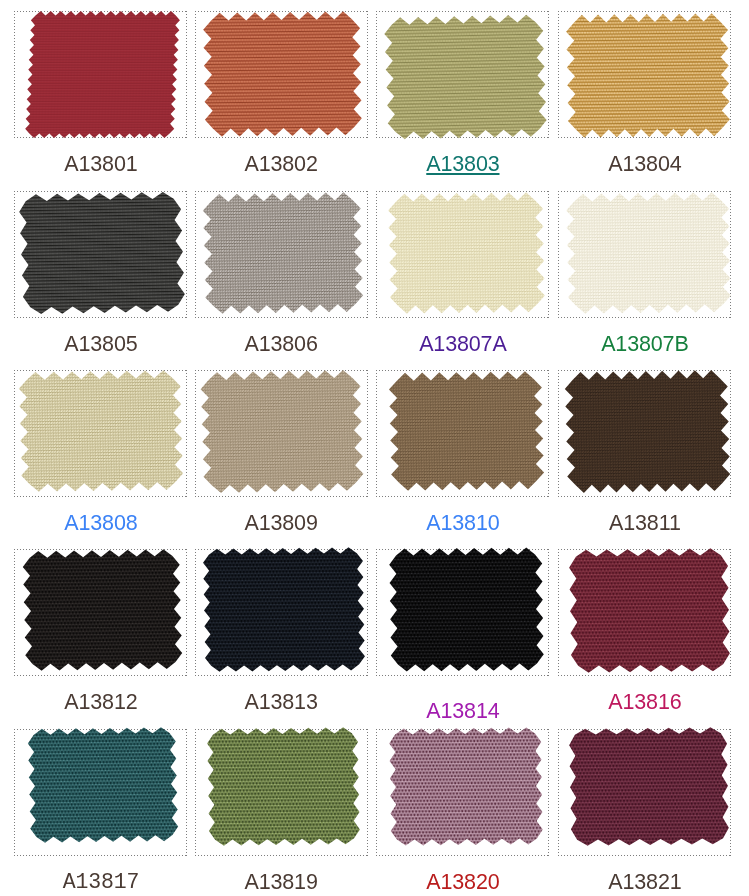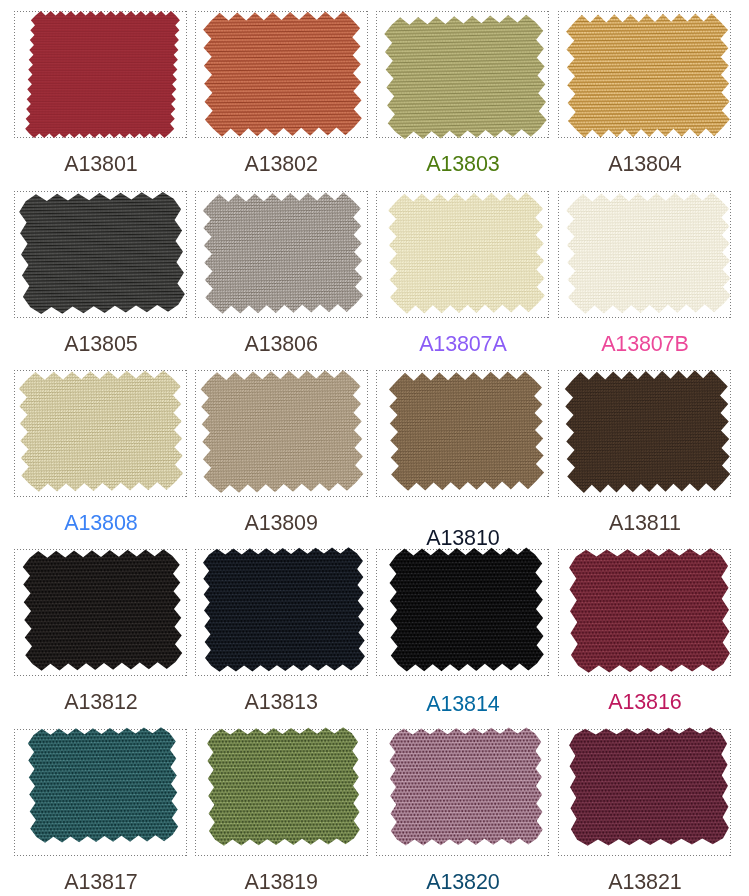--- a/index.html
+++ b/index.html
@@ -79,21 +79,21 @@
               <ellipse cx="4.05" cy="2.1" rx="1.25" ry="0.9" fill="#c4c089" opacity="0.85"></ellipse>
               <ellipse cx="0" cy="5.3" rx="1.25" ry="0.9" fill="#c4c089" opacity="0.85"></ellipse>
               <ellipse cx="2.7" cy="5.3" rx="1.25" ry="0.9" fill="#c4c089" opacity="0.85"></ellipse>
               <ellipse cx="5.4" cy="5.3" rx="1.25" ry="0.9" fill="#c4c089" opacity="0.85"></ellipse>
             </pattern>
           </defs>
           <g transform="translate(14,14) translate(79.5,61) rotate(-1.2) skewX(1) translate(-79.5,-61)">
             <path d="M7.50,7.50L16.50,0.00L25.50,7.50L34.50,0.00L43.50,7.50L52.50,0.00L61.50,7.50L70.50,0.00L79.50,7.50L88.50,0.00L97.50,7.50L106.50,0.00L115.50,7.50L124.50,0.00L133.50,7.50L142.50,0.00L151.50,7.50L151.50,7.50L159.00,16.42L151.50,25.33L159.00,34.25L151.50,43.17L159.00,52.08L151.50,61.00L159.00,69.92L151.50,78.83L159.00,87.75L151.50,96.67L159.00,105.58L151.50,114.50L151.50,114.50L142.50,122.00L133.50,114.50L124.50,122.00L115.50,114.50L106.50,122.00L97.50,114.50L88.50,122.00L79.50,114.50L70.50,122.00L61.50,114.50L52.50,122.00L43.50,114.50L34.50,122.00L25.50,114.50L16.50,122.00L7.50,114.50L7.50,114.50L0.00,105.58L7.50,96.67L0.00,87.75L7.50,78.83L0.00,69.92L7.50,61.00L0.00,52.08L7.50,43.17L0.00,34.25L7.50,25.33L0.00,16.42L7.50,7.50Z" fill="url(#tex2)"></path>
           </g>
         </svg></div>
-      <div class="label" style="top: 141px; width: 173.2px; color: #4d7c0f;">A13803</div>
+      <div class="label" style="top: 141px; width: 173.2px; color: #0f766e; text-decoration: underline;">A13803</div>
     </div>
     <div class="cell" style="left: 558.3px; top: 11.3px; width: 173.2px;">
       <div class="box" style="width: 173.2px; height: 127px; background-image: repeating-linear-gradient(to right, rgb(125, 125, 125) 0px, rgb(125, 125, 125) 1px, transparent 1px, transparent 3px), repeating-linear-gradient(rgb(125, 125, 125) 0px, rgb(125, 125, 125) 1px, transparent 1px, transparent 3px), repeating-linear-gradient(to right, rgb(125, 125, 125) 0px, rgb(125, 125, 125) 1px, transparent 1px, transparent 3px), repeating-linear-gradient(rgb(125, 125, 125) 0px, rgb(125, 125, 125) 1px, transparent 1px, transparent 3px);"></div>
       <div class="swatch-holder" style="left: -5.5px; top: -11.5px;"><svg width="190" height="151" viewBox="0 0 190 151">
           <defs>
             <pattern id="tex3" patternUnits="userSpaceOnUse" width="5.4" height="6.4">
               <rect x="0" y="0" width="5.4" height="6.4" fill="#c59441"></rect>
               <rect x="0" y="0" width="5.4" height="1" fill="#a8782c" opacity="0.8"></rect>
               <rect x="0" y="3.2" width="5.4" height="1" fill="#a8782c" opacity="0.8"></rect>
               <ellipse cx="1.35" cy="2.1" rx="1.25" ry="0.9" fill="#f0d09a" opacity="0.85"></ellipse>
@@ -151,38 +151,38 @@
               <rect x="0" y="0" width="5.2" height="2.9" fill="#e7dfb8"></rect>
               <rect x="0" y="0" width="5.2" height="0.8" fill="#c0b68a" opacity="0.5"></rect>
               <path d="M-0.3,2.8 L1.4,1.2 M2.3,2.8 L4.0,1.2 M4.9,2.8 L6.6,1.2" stroke="#fbf8e0" stroke-width="1.3" stroke-linecap="round" opacity="0.85" fill="none"></path>
               <path d="M1.7,2.9 L2.0,1.1 M4.3,2.9 L4.6,1.1" stroke="#c0b68a" stroke-width="0.8" opacity="0.5" fill="none"></path>
             </pattern>
           </defs>
           <g transform="translate(14,14) translate(77.5,60) rotate(-0.6) skewX(0.6) translate(-77.5,-60)">
             <path d="M8.00,8.00L16.69,0.00L25.38,8.00L34.06,0.00L42.75,8.00L51.44,0.00L60.13,8.00L68.81,0.00L77.50,8.00L86.19,0.00L94.88,8.00L103.56,0.00L112.25,8.00L120.94,0.00L129.63,8.00L138.31,0.00L147.00,8.00L147.00,8.00L155.00,16.67L147.00,25.33L155.00,34.00L147.00,42.67L155.00,51.33L147.00,60.00L155.00,68.67L147.00,77.33L155.00,86.00L147.00,94.67L155.00,103.33L147.00,112.00L147.00,112.00L138.31,120.00L129.63,112.00L120.94,120.00L112.25,112.00L103.56,120.00L94.88,112.00L86.19,120.00L77.50,112.00L68.81,120.00L60.13,112.00L51.44,120.00L42.75,112.00L34.06,120.00L25.38,112.00L16.69,120.00L8.00,112.00L8.00,112.00L0.00,103.33L8.00,94.67L0.00,86.00L8.00,77.33L0.00,68.67L8.00,60.00L0.00,51.33L8.00,42.67L0.00,34.00L8.00,25.33L0.00,16.67L8.00,8.00Z" fill="url(#tex6)"></path>
           </g>
         </svg></div>
-      <div class="label" style="top: 141px; width: 173.2px; color: #8b5cf6;">A13807A</div>
+      <div class="label" style="top: 141px; width: 173.2px; color: #4c1d95;">A13807A</div>
     </div>
     <div class="cell" style="left: 558.3px; top: 190.6px; width: 173.2px;">
       <div class="box" style="width: 173.2px; height: 127px; background-image: repeating-linear-gradient(to right, rgb(125, 125, 125) 0px, rgb(125, 125, 125) 1px, transparent 1px, transparent 3px), repeating-linear-gradient(rgb(125, 125, 125) 0px, rgb(125, 125, 125) 1px, transparent 1px, transparent 3px), repeating-linear-gradient(to right, rgb(125, 125, 125) 0px, rgb(125, 125, 125) 1px, transparent 1px, transparent 3px), repeating-linear-gradient(rgb(125, 125, 125) 0px, rgb(125, 125, 125) 1px, transparent 1px, transparent 3px);"></div>
       <div class="swatch-holder" style="left: -5.5px; top: -12px;"><svg width="191" height="148" viewBox="0 0 191 148">
           <defs>
             <pattern id="tex7" patternUnits="userSpaceOnUse" width="5.2" height="2.9">
               <rect x="0" y="0" width="5.2" height="2.9" fill="#f1ecd9"></rect>
               <rect x="0" y="0" width="5.2" height="0.8" fill="#cfc9b1" opacity="0.5"></rect>
               <path d="M-0.3,2.8 L1.4,1.2 M2.3,2.8 L4.0,1.2 M4.9,2.8 L6.6,1.2" stroke="#fffef5" stroke-width="1.3" stroke-linecap="round" opacity="0.85" fill="none"></path>
               <path d="M1.7,2.9 L2.0,1.1 M4.3,2.9 L4.6,1.1" stroke="#cfc9b1" stroke-width="0.8" opacity="0.5" fill="none"></path>
             </pattern>
           </defs>
           <g transform="translate(14,14) translate(81.5,60) rotate(-0.6) skewX(0.6) translate(-81.5,-60)">
             <path d="M8.00,8.00L17.19,0.00L26.38,8.00L35.56,0.00L44.75,8.00L53.94,0.00L63.13,8.00L72.31,0.00L81.50,8.00L90.69,0.00L99.88,8.00L109.06,0.00L118.25,8.00L127.44,0.00L136.63,8.00L145.81,0.00L155.00,8.00L155.00,8.00L163.00,16.67L155.00,25.33L163.00,34.00L155.00,42.67L163.00,51.33L155.00,60.00L163.00,68.67L155.00,77.33L163.00,86.00L155.00,94.67L163.00,103.33L155.00,112.00L155.00,112.00L145.81,120.00L136.63,112.00L127.44,120.00L118.25,112.00L109.06,120.00L99.88,112.00L90.69,120.00L81.50,112.00L72.31,120.00L63.13,112.00L53.94,120.00L44.75,112.00L35.56,120.00L26.38,112.00L17.19,120.00L8.00,112.00L8.00,112.00L0.00,103.33L8.00,94.67L0.00,86.00L8.00,77.33L0.00,68.67L8.00,60.00L0.00,51.33L8.00,42.67L0.00,34.00L8.00,25.33L0.00,16.67L8.00,8.00Z" fill="url(#tex7)"></path>
           </g>
         </svg></div>
-      <div class="label" style="top: 141px; width: 173.2px; color: #ec4899;">A13807B</div>
+      <div class="label" style="top: 141px; width: 173.2px; color: #15803d;">A13807B</div>
     </div>
     <div class="cell" style="left: 14.3px; top: 369.9px; width: 173.2px;">
       <div class="box" style="width: 173.2px; height: 127px; background-image: repeating-linear-gradient(to right, rgb(125, 125, 125) 0px, rgb(125, 125, 125) 1px, transparent 1px, transparent 3px), repeating-linear-gradient(rgb(125, 125, 125) 0px, rgb(125, 125, 125) 1px, transparent 1px, transparent 3px), repeating-linear-gradient(to right, rgb(125, 125, 125) 0px, rgb(125, 125, 125) 1px, transparent 1px, transparent 3px), repeating-linear-gradient(rgb(125, 125, 125) 0px, rgb(125, 125, 125) 1px, transparent 1px, transparent 3px);"></div>
       <div class="swatch-holder" style="left: -8px; top: -13px;"><svg width="190" height="148" viewBox="0 0 190 148">
           <defs>
             <pattern id="tex8" patternUnits="userSpaceOnUse" width="5.2" height="2.9">
               <rect x="0" y="0" width="5.2" height="2.9" fill="#cfc599"></rect>
               <rect x="0" y="0" width="5.2" height="0.8" fill="#948a5c" opacity="0.5"></rect>
               <path d="M-0.3,2.8 L1.4,1.2 M2.3,2.8 L4.0,1.2 M4.9,2.8 L6.6,1.2" stroke="#f6f1d6" stroke-width="1.3" stroke-linecap="round" opacity="0.85" fill="none"></path>
               <path d="M1.7,2.9 L2.0,1.1 M4.3,2.9 L4.6,1.1" stroke="#948a5c" stroke-width="0.8" opacity="0.5" fill="none"></path>
@@ -219,21 +219,21 @@
               <rect x="0" y="0" width="5.2" height="2.9" fill="#7b6348"></rect>
               <rect x="0" y="0" width="5.2" height="0.8" fill="#4c3822" opacity="0.5"></rect>
               <path d="M-0.3,2.8 L1.4,1.2 M2.3,2.8 L4.0,1.2 M4.9,2.8 L6.6,1.2" stroke="#a08666" stroke-width="1.3" stroke-linecap="round" opacity="0.85" fill="none"></path>
               <path d="M1.7,2.9 L2.0,1.1 M4.3,2.9 L4.6,1.1" stroke="#4c3822" stroke-width="0.8" opacity="0.5" fill="none"></path>
             </pattern>
           </defs>
           <g transform="translate(14,14) translate(76.5,59) rotate(-0.8) skewX(0.7) translate(-76.5,-59)">
             <path d="M8.00,8.00L16.56,0.00L25.13,8.00L33.69,0.00L42.25,8.00L50.81,0.00L59.38,8.00L67.94,0.00L76.50,8.00L85.06,0.00L93.63,8.00L102.19,0.00L110.75,8.00L119.31,0.00L127.88,8.00L136.44,0.00L145.00,8.00L145.00,8.00L153.00,16.50L145.00,25.00L153.00,33.50L145.00,42.00L153.00,50.50L145.00,59.00L153.00,67.50L145.00,76.00L153.00,84.50L145.00,93.00L153.00,101.50L145.00,110.00L145.00,110.00L136.44,118.00L127.88,110.00L119.31,118.00L110.75,110.00L102.19,118.00L93.63,110.00L85.06,118.00L76.50,110.00L67.94,118.00L59.38,110.00L50.81,118.00L42.25,110.00L33.69,118.00L25.13,110.00L16.56,118.00L8.00,110.00L8.00,110.00L0.00,101.50L8.00,93.00L0.00,84.50L8.00,76.00L0.00,67.50L8.00,59.00L0.00,50.50L8.00,42.00L0.00,33.50L8.00,25.00L0.00,16.50L8.00,8.00Z" fill="url(#tex10)"></path>
           </g>
         </svg></div>
-      <div class="label" style="top: 156px; width: 173.2px; color: #0f172a;">A13810</div>
+      <div class="label" style="top: 141px; width: 173.2px; color: #3b82f6;">A13810</div>
     </div>
     <div class="cell" style="left: 558.3px; top: 369.9px; width: 173.2px;">
       <div class="box" style="width: 173.2px; height: 127px; background-image: repeating-linear-gradient(to right, rgb(125, 125, 125) 0px, rgb(125, 125, 125) 1px, transparent 1px, transparent 3px), repeating-linear-gradient(rgb(125, 125, 125) 0px, rgb(125, 125, 125) 1px, transparent 1px, transparent 3px), repeating-linear-gradient(to right, rgb(125, 125, 125) 0px, rgb(125, 125, 125) 1px, transparent 1px, transparent 3px), repeating-linear-gradient(rgb(125, 125, 125) 0px, rgb(125, 125, 125) 1px, transparent 1px, transparent 3px);"></div>
       <div class="swatch-holder" style="left: -6.5px; top: -12.5px;"><svg width="191" height="149" viewBox="0 0 191 149">
           <defs>
             <pattern id="tex11" patternUnits="userSpaceOnUse" width="5.2" height="2.9">
               <rect x="0" y="0" width="5.2" height="2.9" fill="#3a2a20"></rect>
               <rect x="0" y="0" width="5.2" height="0.8" fill="#1e140d" opacity="0.5"></rect>
               <path d="M-0.3,2.8 L1.4,1.2 M2.3,2.8 L4.0,1.2 M4.9,2.8 L6.6,1.2" stroke="#57422f" stroke-width="1.3" stroke-linecap="round" opacity="0.85" fill="none"></path>
               <path d="M1.7,2.9 L2.0,1.1 M4.3,2.9 L4.6,1.1" stroke="#1e140d" stroke-width="0.8" opacity="0.5" fill="none"></path>
@@ -308,21 +308,21 @@
               <ellipse cx="5.85" cy="5.9" rx="0.95" ry="1.2" fill="#000000" opacity="1"></ellipse>
               <ellipse cx="5.85" cy="4.1000000000000005" rx="0.85" ry="0.6" fill="#35353a" opacity="0.9"></ellipse>
               <ellipse cx="-0.75" cy="5.9" rx="0.95" ry="1.2" fill="#000000" opacity="1"></ellipse>
               <ellipse cx="-0.75" cy="4.1000000000000005" rx="0.85" ry="0.6" fill="#35353a" opacity="0.9"></ellipse>
             </pattern>
           </defs>
           <g transform="translate(14,14) translate(76.5,61.5) rotate(-0.5) skewX(0.5) translate(-76.5,-61.5)">
             <path d="M7.00,7.00L15.69,0.00L24.38,7.00L33.06,0.00L41.75,7.00L50.44,0.00L59.13,7.00L67.81,0.00L76.50,7.00L85.19,0.00L93.88,7.00L102.56,0.00L111.25,7.00L119.94,0.00L128.63,7.00L137.31,0.00L146.00,7.00L146.00,7.00L153.00,16.08L146.00,25.17L153.00,34.25L146.00,43.33L153.00,52.42L146.00,61.50L153.00,70.58L146.00,79.67L153.00,88.75L146.00,97.83L153.00,106.92L146.00,116.00L146.00,116.00L137.31,123.00L128.63,116.00L119.94,123.00L111.25,116.00L102.56,123.00L93.88,116.00L85.19,123.00L76.50,116.00L67.81,123.00L59.13,116.00L50.44,123.00L41.75,116.00L33.06,123.00L24.38,116.00L15.69,123.00L7.00,116.00L7.00,116.00L0.00,106.92L7.00,97.83L0.00,88.75L7.00,79.67L0.00,70.58L7.00,61.50L0.00,52.42L7.00,43.33L0.00,34.25L7.00,25.17L0.00,16.08L7.00,7.00Z" fill="url(#tex14)"></path>
           </g>
         </svg></div>
-      <div class="label" style="top: 143px; width: 173.2px; color: #0369a1;">A13814</div>
+      <div class="label" style="top: 150px; width: 173.2px; color: #a21caf;">A13814</div>
     </div>
     <div class="cell" style="left: 558.3px; top: 549.2px; width: 173.2px;">
       <div class="box" style="width: 173.2px; height: 127px; background-image: repeating-linear-gradient(to right, rgb(125, 125, 125) 0px, rgb(125, 125, 125) 1px, transparent 1px, transparent 3px), repeating-linear-gradient(rgb(125, 125, 125) 0px, rgb(125, 125, 125) 1px, transparent 1px, transparent 3px), repeating-linear-gradient(to right, rgb(125, 125, 125) 0px, rgb(125, 125, 125) 1px, transparent 1px, transparent 3px), repeating-linear-gradient(rgb(125, 125, 125) 0px, rgb(125, 125, 125) 1px, transparent 1px, transparent 3px);"></div>
       <div class="swatch-holder" style="left: -2.5px; top: -14.5px;"><svg width="187" height="151" viewBox="0 0 187 151">
           <defs>
             <pattern id="tex15" patternUnits="userSpaceOnUse" width="6.6" height="7">
               <rect x="0" y="0" width="6.6" height="7" fill="#78293a"></rect>
               <ellipse cx="0.9" cy="2.4" rx="0.95" ry="1.2" fill="#4e1220" opacity="1"></ellipse>
               <ellipse cx="0.9" cy="0.5999999999999999" rx="0.85" ry="0.6" fill="#9a4a58" opacity="0.9"></ellipse>
               <ellipse cx="4.2" cy="2.4" rx="0.95" ry="1.2" fill="#4e1220" opacity="1"></ellipse>
@@ -356,21 +356,21 @@
               <ellipse cx="5.85" cy="5.9" rx="0.95" ry="1.2" fill="#0d3034" opacity="1"></ellipse>
               <ellipse cx="5.85" cy="4.1000000000000005" rx="0.85" ry="0.6" fill="#5c9296" opacity="0.9"></ellipse>
               <ellipse cx="-0.75" cy="5.9" rx="0.95" ry="1.2" fill="#0d3034" opacity="1"></ellipse>
               <ellipse cx="-0.75" cy="4.1000000000000005" rx="0.85" ry="0.6" fill="#5c9296" opacity="0.9"></ellipse>
             </pattern>
           </defs>
           <g transform="translate(14,14) translate(74,57) rotate(-0.8) skewX(0.8) translate(-74,-57)">
             <path d="M6.00,6.00L14.50,0.00L23.00,6.00L31.50,0.00L40.00,6.00L48.50,0.00L57.00,6.00L65.50,0.00L74.00,6.00L82.50,0.00L91.00,6.00L99.50,0.00L108.00,6.00L116.50,0.00L125.00,6.00L133.50,0.00L142.00,6.00L142.00,6.00L148.00,14.50L142.00,23.00L148.00,31.50L142.00,40.00L148.00,48.50L142.00,57.00L148.00,65.50L142.00,74.00L148.00,82.50L142.00,91.00L148.00,99.50L142.00,108.00L142.00,108.00L133.50,114.00L125.00,108.00L116.50,114.00L108.00,108.00L99.50,114.00L91.00,108.00L82.50,114.00L74.00,108.00L65.50,114.00L57.00,108.00L48.50,114.00L40.00,108.00L31.50,114.00L23.00,108.00L14.50,114.00L6.00,108.00L6.00,108.00L0.00,99.50L6.00,91.00L0.00,82.50L6.00,74.00L0.00,65.50L6.00,57.00L0.00,48.50L6.00,40.00L0.00,31.50L6.00,23.00L0.00,14.50L6.00,6.00Z" fill="url(#tex16)"></path>
           </g>
         </svg></div>
-      <div class="label" style="top: 141px; width: 173.2px; color: rgb(74, 59, 52);">A13817</div>
+      <div class="label" style="top: 141px; width: 173.2px; color: rgb(74, 59, 52); font-family: Liberation Mono, monospace;">A13817</div>
     </div>
     <div class="cell" style="left: 194.5px; top: 728.5px; width: 173.2px;">
       <div class="box" style="width: 173.2px; height: 127px; background-image: repeating-linear-gradient(to right, rgb(125, 125, 125) 0px, rgb(125, 125, 125) 1px, transparent 1px, transparent 3px), repeating-linear-gradient(rgb(125, 125, 125) 0px, rgb(125, 125, 125) 1px, transparent 1px, transparent 3px), repeating-linear-gradient(to right, rgb(125, 125, 125) 0px, rgb(125, 125, 125) 1px, transparent 1px, transparent 3px), repeating-linear-gradient(rgb(125, 125, 125) 0px, rgb(125, 125, 125) 1px, transparent 1px, transparent 3px);"></div>
       <div class="swatch-holder" style="left: -0.5px; top: -14.5px;"><svg width="179" height="145" viewBox="0 0 179 145">
           <defs>
             <pattern id="tex17" patternUnits="userSpaceOnUse" width="6.6" height="7">
               <rect x="0" y="0" width="6.6" height="7" fill="#76894c"></rect>
               <ellipse cx="0.9" cy="2.4" rx="0.95" ry="1.2" fill="#3a4a26" opacity="1"></ellipse>
               <ellipse cx="0.9" cy="0.5999999999999999" rx="0.85" ry="0.6" fill="#a8ba82" opacity="0.9"></ellipse>
               <ellipse cx="4.2" cy="2.4" rx="0.95" ry="1.2" fill="#3a4a26" opacity="1"></ellipse>
@@ -404,21 +404,21 @@
               <ellipse cx="5.85" cy="5.9" rx="0.95" ry="1.2" fill="#5c2f41" opacity="1"></ellipse>
               <ellipse cx="5.85" cy="4.1000000000000005" rx="0.85" ry="0.6" fill="#d0afbe" opacity="0.9"></ellipse>
               <ellipse cx="-0.75" cy="5.9" rx="0.95" ry="1.2" fill="#5c2f41" opacity="1"></ellipse>
               <ellipse cx="-0.75" cy="4.1000000000000005" rx="0.85" ry="0.6" fill="#d0afbe" opacity="0.9"></ellipse>
             </pattern>
           </defs>
           <g transform="translate(14,14) translate(76,58.5) rotate(-0.5) skewX(0.5) translate(-76,-58.5)">
             <path d="M6.00,6.00L14.75,0.00L23.50,6.00L32.25,0.00L41.00,6.00L49.75,0.00L58.50,6.00L67.25,0.00L76.00,6.00L84.75,0.00L93.50,6.00L102.25,0.00L111.00,6.00L119.75,0.00L128.50,6.00L137.25,0.00L146.00,6.00L146.00,6.00L152.00,14.75L146.00,23.50L152.00,32.25L146.00,41.00L152.00,49.75L146.00,58.50L152.00,67.25L146.00,76.00L152.00,84.75L146.00,93.50L152.00,102.25L146.00,111.00L146.00,111.00L137.25,117.00L128.50,111.00L119.75,117.00L111.00,111.00L102.25,117.00L93.50,111.00L84.75,117.00L76.00,111.00L67.25,117.00L58.50,111.00L49.75,117.00L41.00,111.00L32.25,117.00L23.50,111.00L14.75,117.00L6.00,111.00L6.00,111.00L0.00,102.25L6.00,93.50L0.00,84.75L6.00,76.00L0.00,67.25L6.00,58.50L0.00,49.75L6.00,41.00L0.00,32.25L6.00,23.50L0.00,14.75L6.00,6.00Z" fill="url(#tex18)"></path>
           </g>
         </svg></div>
-      <div class="label" style="top: 141px; width: 173.2px; color: #0c4a6e;">A13820</div>
+      <div class="label" style="top: 141px; width: 173.2px; color: #b91c1c;">A13820</div>
     </div>
     <div class="cell" style="left: 558.3px; top: 728.5px; width: 173.2px;">
       <div class="box" style="width: 173.2px; height: 127px; background-image: repeating-linear-gradient(to right, rgb(125, 125, 125) 0px, rgb(125, 125, 125) 1px, transparent 1px, transparent 3px), repeating-linear-gradient(rgb(125, 125, 125) 0px, rgb(125, 125, 125) 1px, transparent 1px, transparent 3px), repeating-linear-gradient(to right, rgb(125, 125, 125) 0px, rgb(125, 125, 125) 1px, transparent 1px, transparent 3px), repeating-linear-gradient(rgb(125, 125, 125) 0px, rgb(125, 125, 125) 1px, transparent 1px, transparent 3px);"></div>
       <div class="swatch-holder" style="left: -2.5px; top: -14.5px;"><svg width="186" height="145" viewBox="0 0 186 145">
           <defs>
             <pattern id="tex19" patternUnits="userSpaceOnUse" width="6.6" height="7">
               <rect x="0" y="0" width="6.6" height="7" fill="#6c2a3f"></rect>
               <ellipse cx="0.9" cy="2.4" rx="0.95" ry="1.2" fill="#3e1020" opacity="1"></ellipse>
               <ellipse cx="0.9" cy="0.5999999999999999" rx="0.85" ry="0.6" fill="#8b4a5e" opacity="0.9"></ellipse>
               <ellipse cx="4.2" cy="2.4" rx="0.95" ry="1.2" fill="#3e1020" opacity="1"></ellipse>

